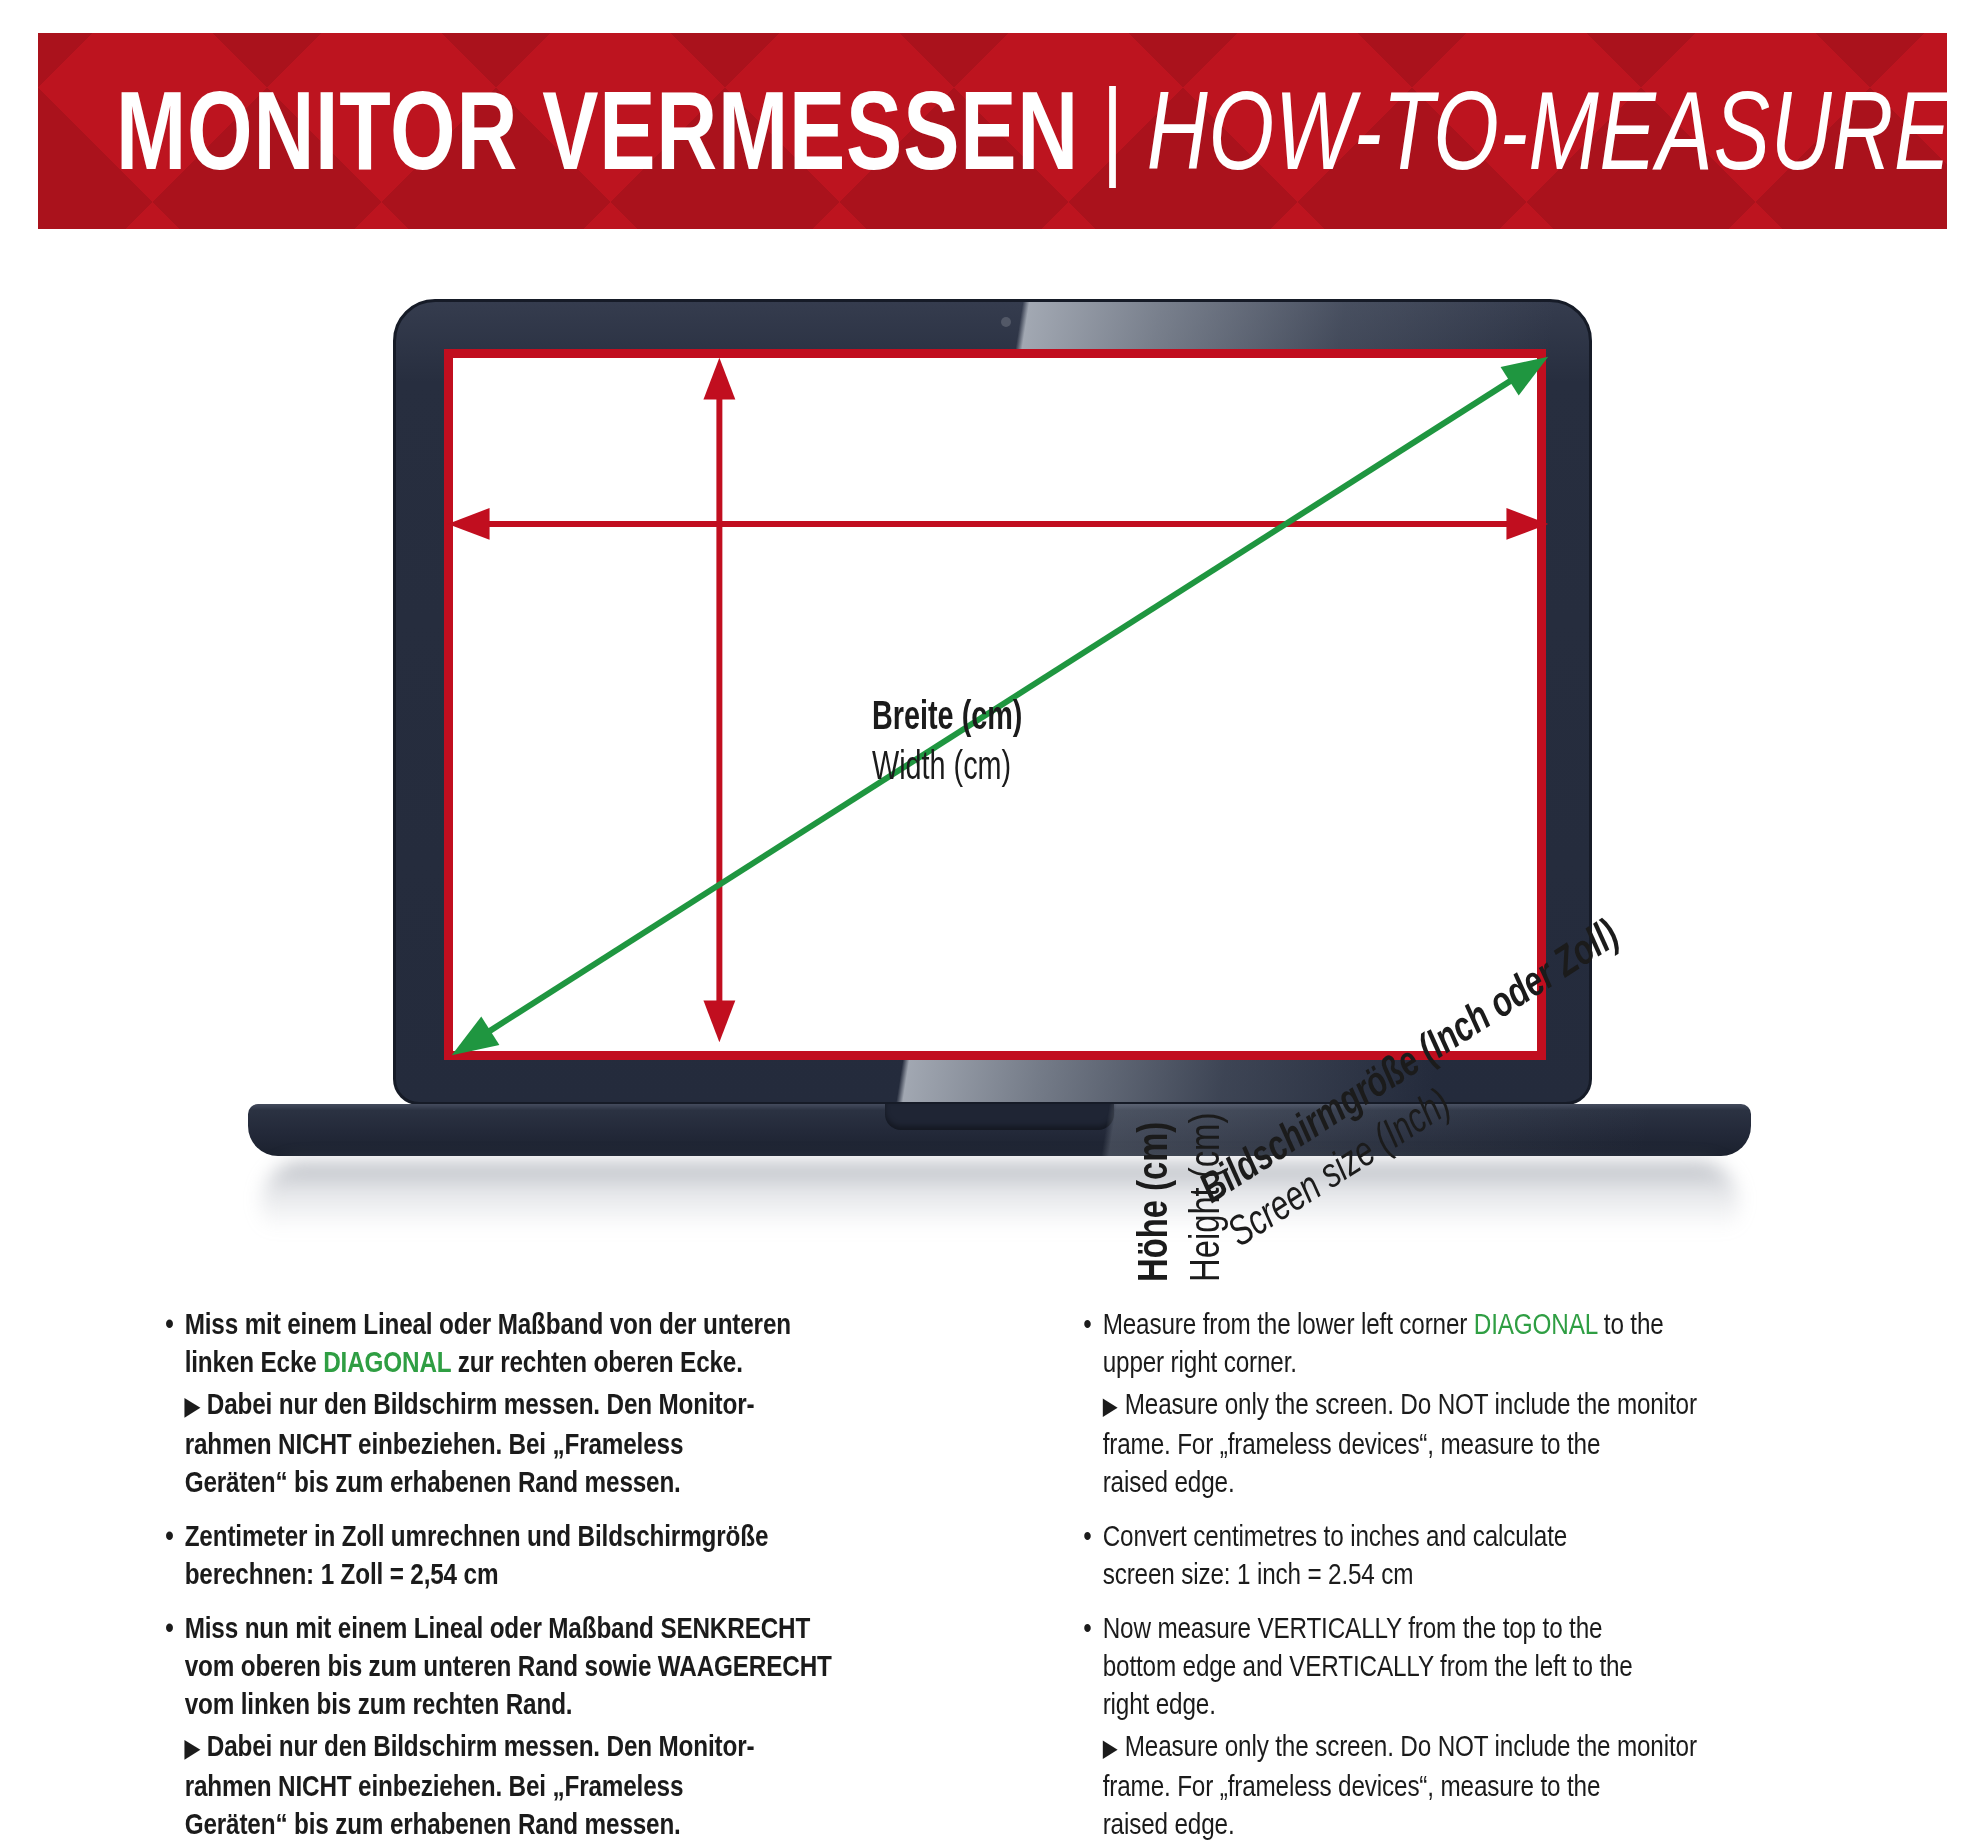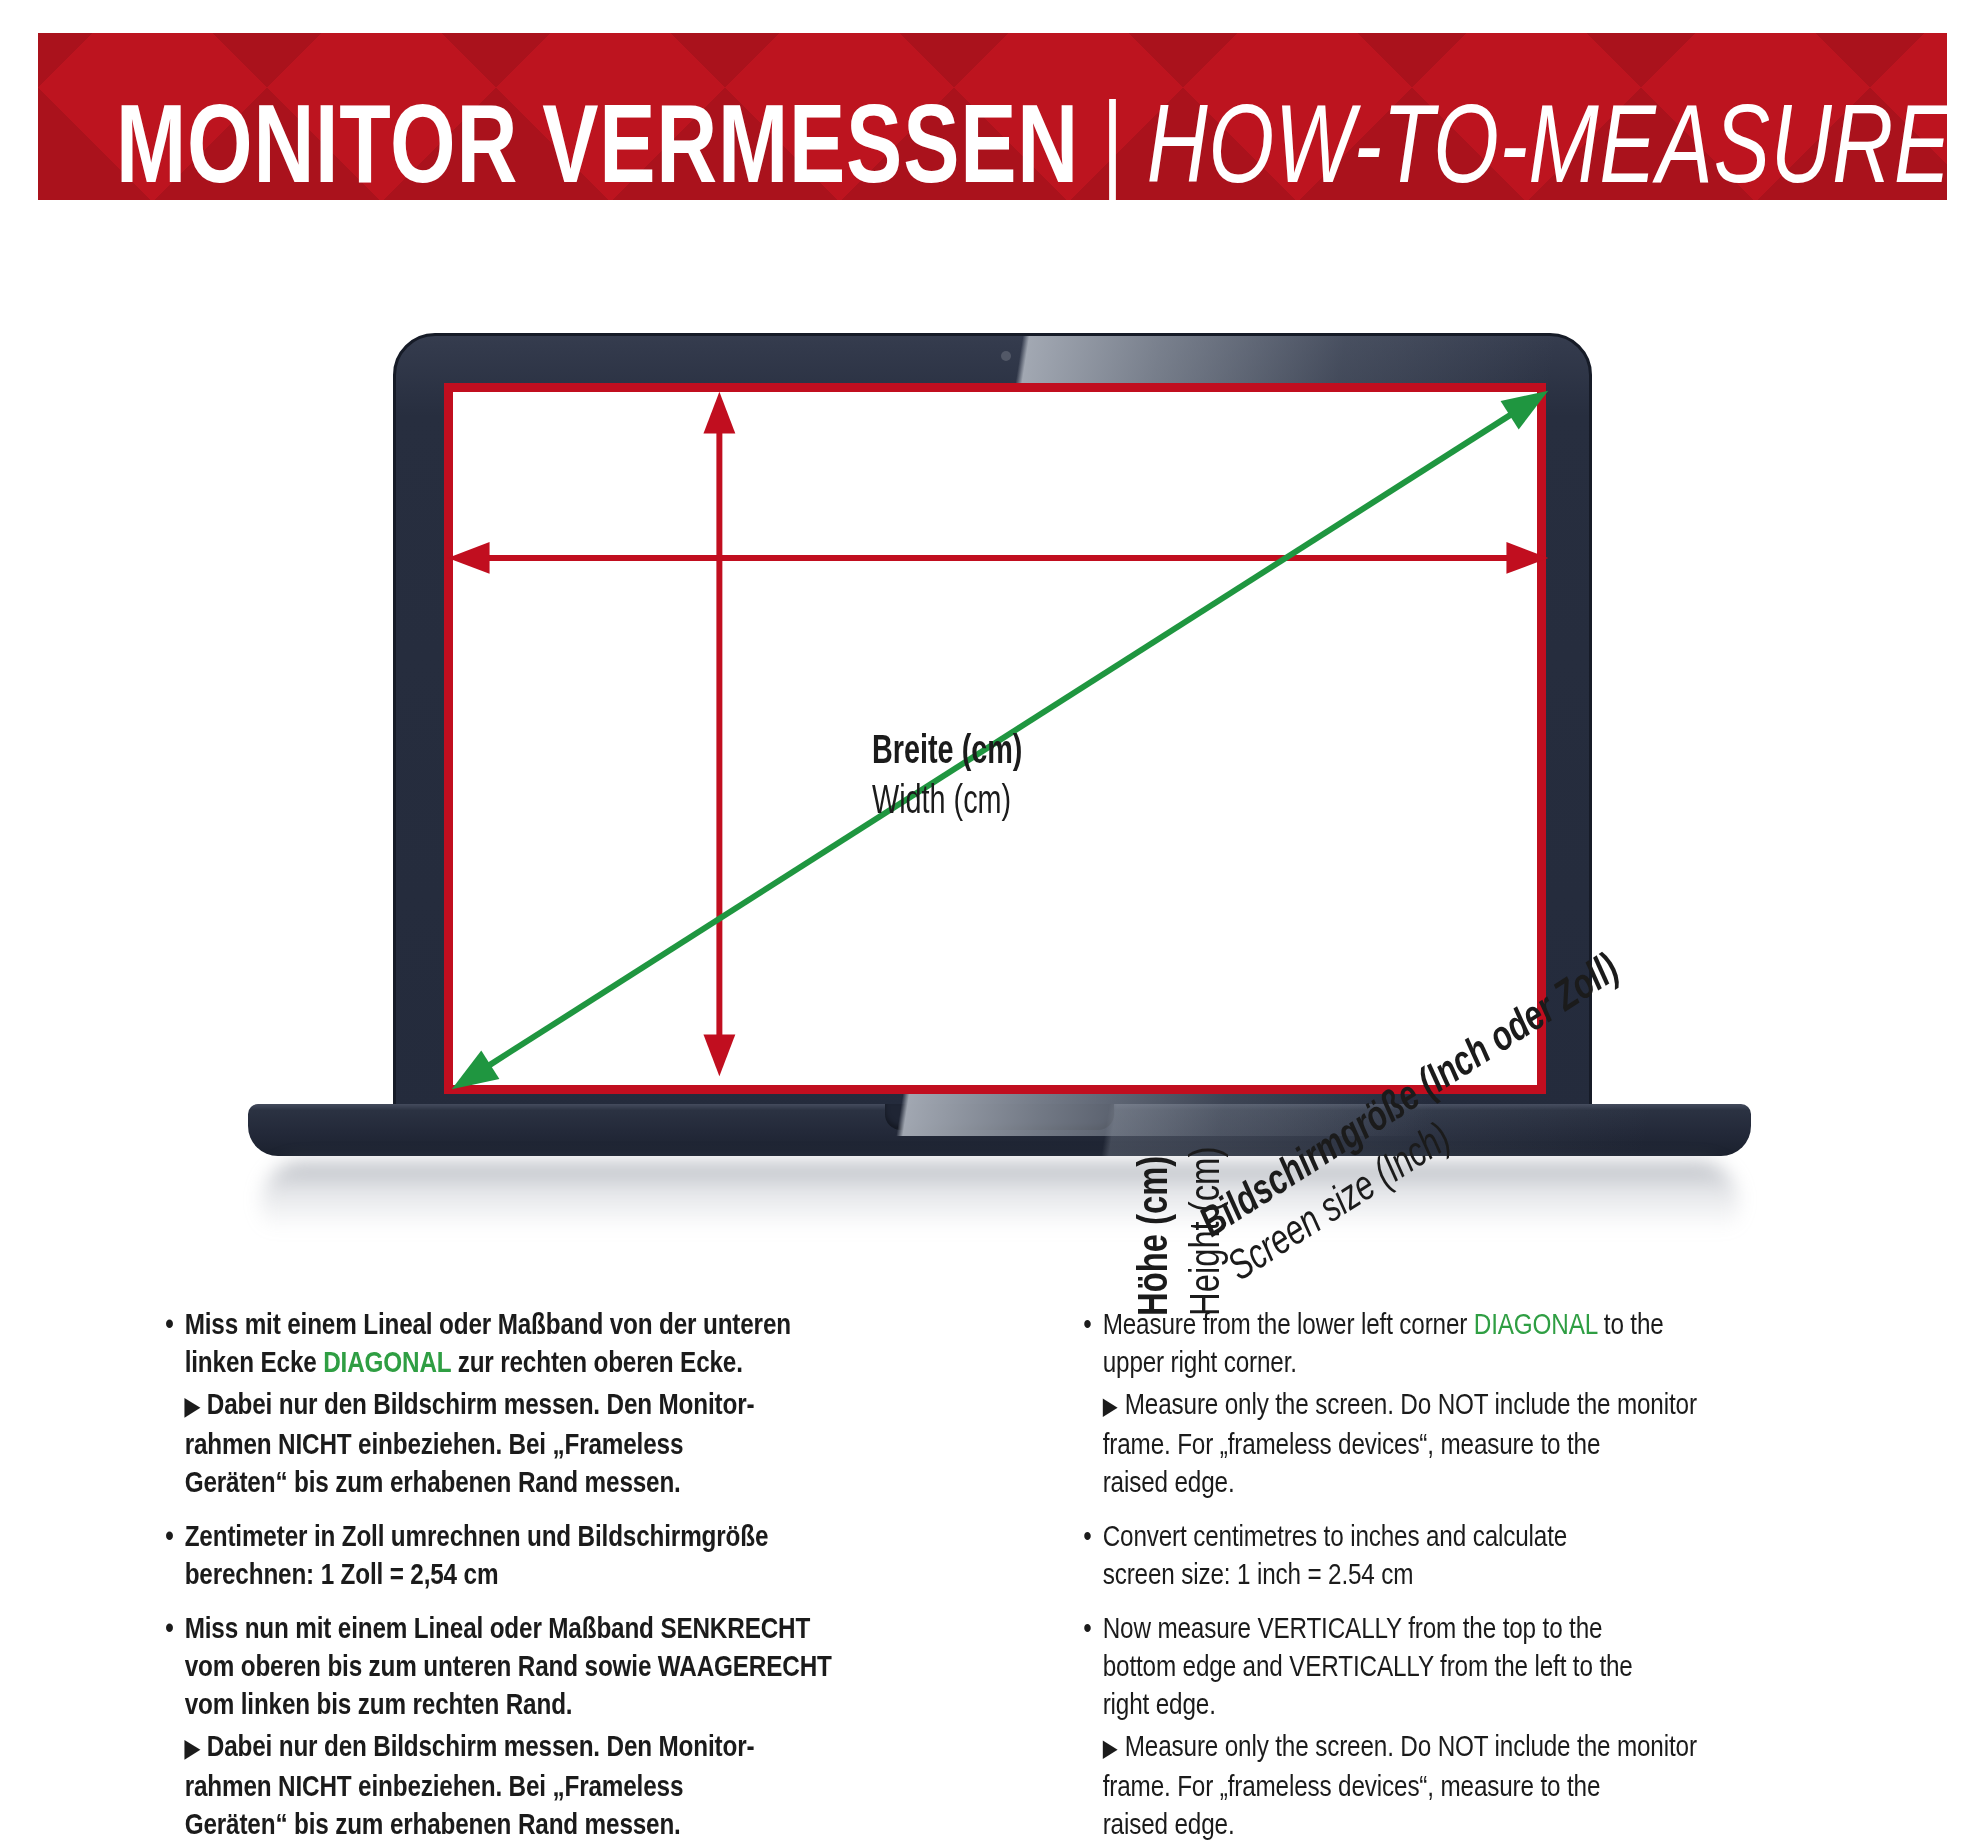--- a/index.html
+++ b/index.html
@@ -1,38 +1,38 @@
 <!DOCTYPE html>
 <html style="--header-red: #bd141f; --red: #c10e1f; --green: #1f9640; --green-text: #2f9e43; --bezel: #262d3e; --base: #232939;"><head>
 <meta charset="utf-8">
 <style>
   html,body{margin:0;padding:0;background:#ffffff;}
   .page{position:relative;width:1985px;height:1848px;background:#fff;overflow:hidden;
         font-family:"Liberation Sans",sans-serif;color:#1b1b1b;}
 
   
-  .banner{position:absolute;left:38px;right:38px;top:33px;height:167px;
+  .banner{position:absolute;left:38px;right:38px;top:33px;height:196px;
     background-color:var(--header-red,#bd141f);
     background-image:
       linear-gradient(45deg, rgba(0,0,0,0.10) 25%, transparent 25%, transparent 75%, rgba(0,0,0,0.10) 75%),
       linear-gradient(135deg, rgba(0,0,0,0.10) 25%, transparent 25%, transparent 75%, rgba(0,0,0,0.10) 75%);
     background-size:229px 229px;background-position:0 -60px,0 -60px;
-    display:flex;align-items:flex-end;overflow:hidden;}
+    display:flex;align-items:center;overflow:hidden;}
   .banner h1{margin:0 0 0 78px;display:flex;align-items:center;gap:30px;
     transform:scaleX(0.76);transform-origin:0 50%;
     font-size:111px;line-height:1;color:#fff;white-space:nowrap;letter-spacing:1px;}
   .t-de{font-weight:700;}
   .t-sep{font-weight:400;font-size:109px;position:relative;top:-4px;}
   .t-en{font-weight:400;font-style:italic;}
 
   
   .lid{position:absolute;left:393px;top:299px;width:1199px;height:806px;
     background:linear-gradient(180deg,#353c4e 0%,#272e3f 10%,#242b3c 100%);
     border:3px solid #161b27;box-sizing:border-box;
-    border-radius:42px 42px 26px 26px;margin-top:34px;}
+    border-radius:42px 42px 26px 26px;}
   .gloss{position:absolute;inset:0;border-radius:inherit;z-index:1;
     background:linear-gradient(99deg,
       rgba(141,148,160,0) 0%, rgba(141,148,160,0) 47.5%,
       rgba(168,174,184,0.95) 48%, rgba(150,157,168,0.70) 58%,
       rgba(108,116,130,0.35) 72%, rgba(70,78,95,0) 88%);}
   .camera{position:absolute;left:605px;top:15px;width:10px;height:10px;border-radius:50%;
     background:rgba(255,255,255,0.16);z-index:2;}
   .screen{position:absolute;left:48px;top:47px;right:43px;bottom:42px;
     background:#fff;border:9px solid var(--red,#c10e1f);box-sizing:border-box;z-index:2;}
   .arrows{position:absolute;left:0;top:0;width:1199px;height:806px;z-index:3;}

